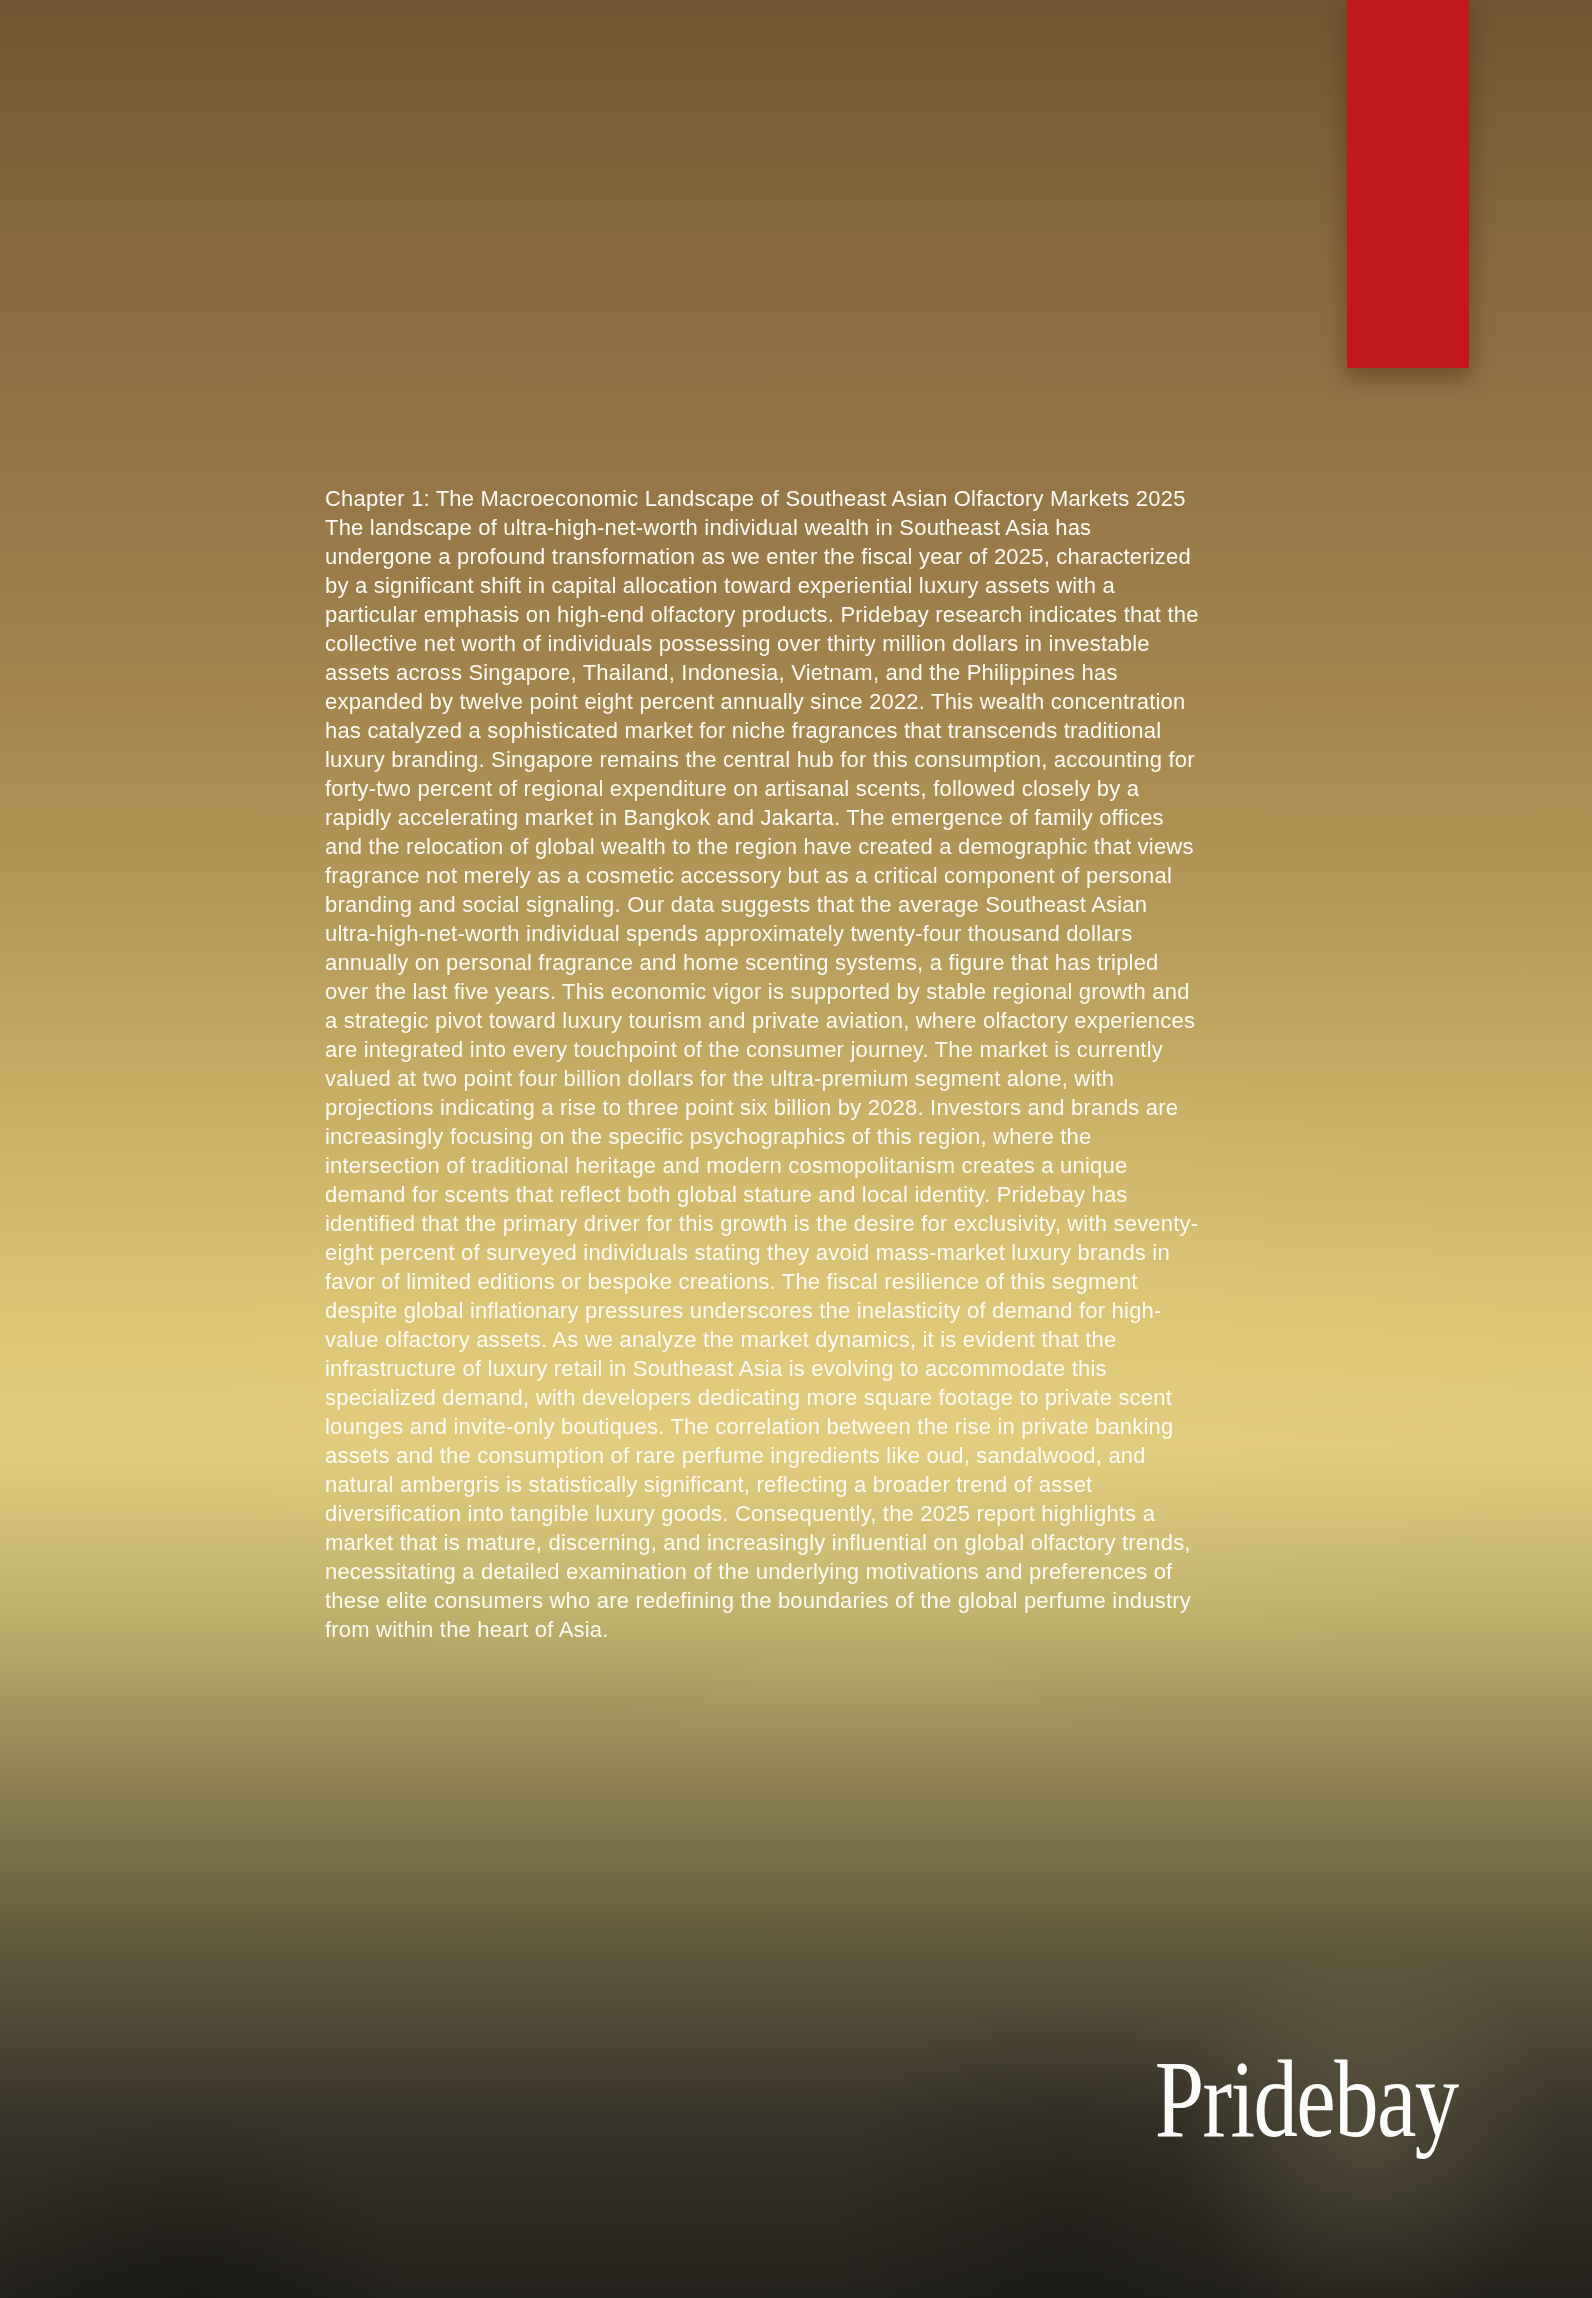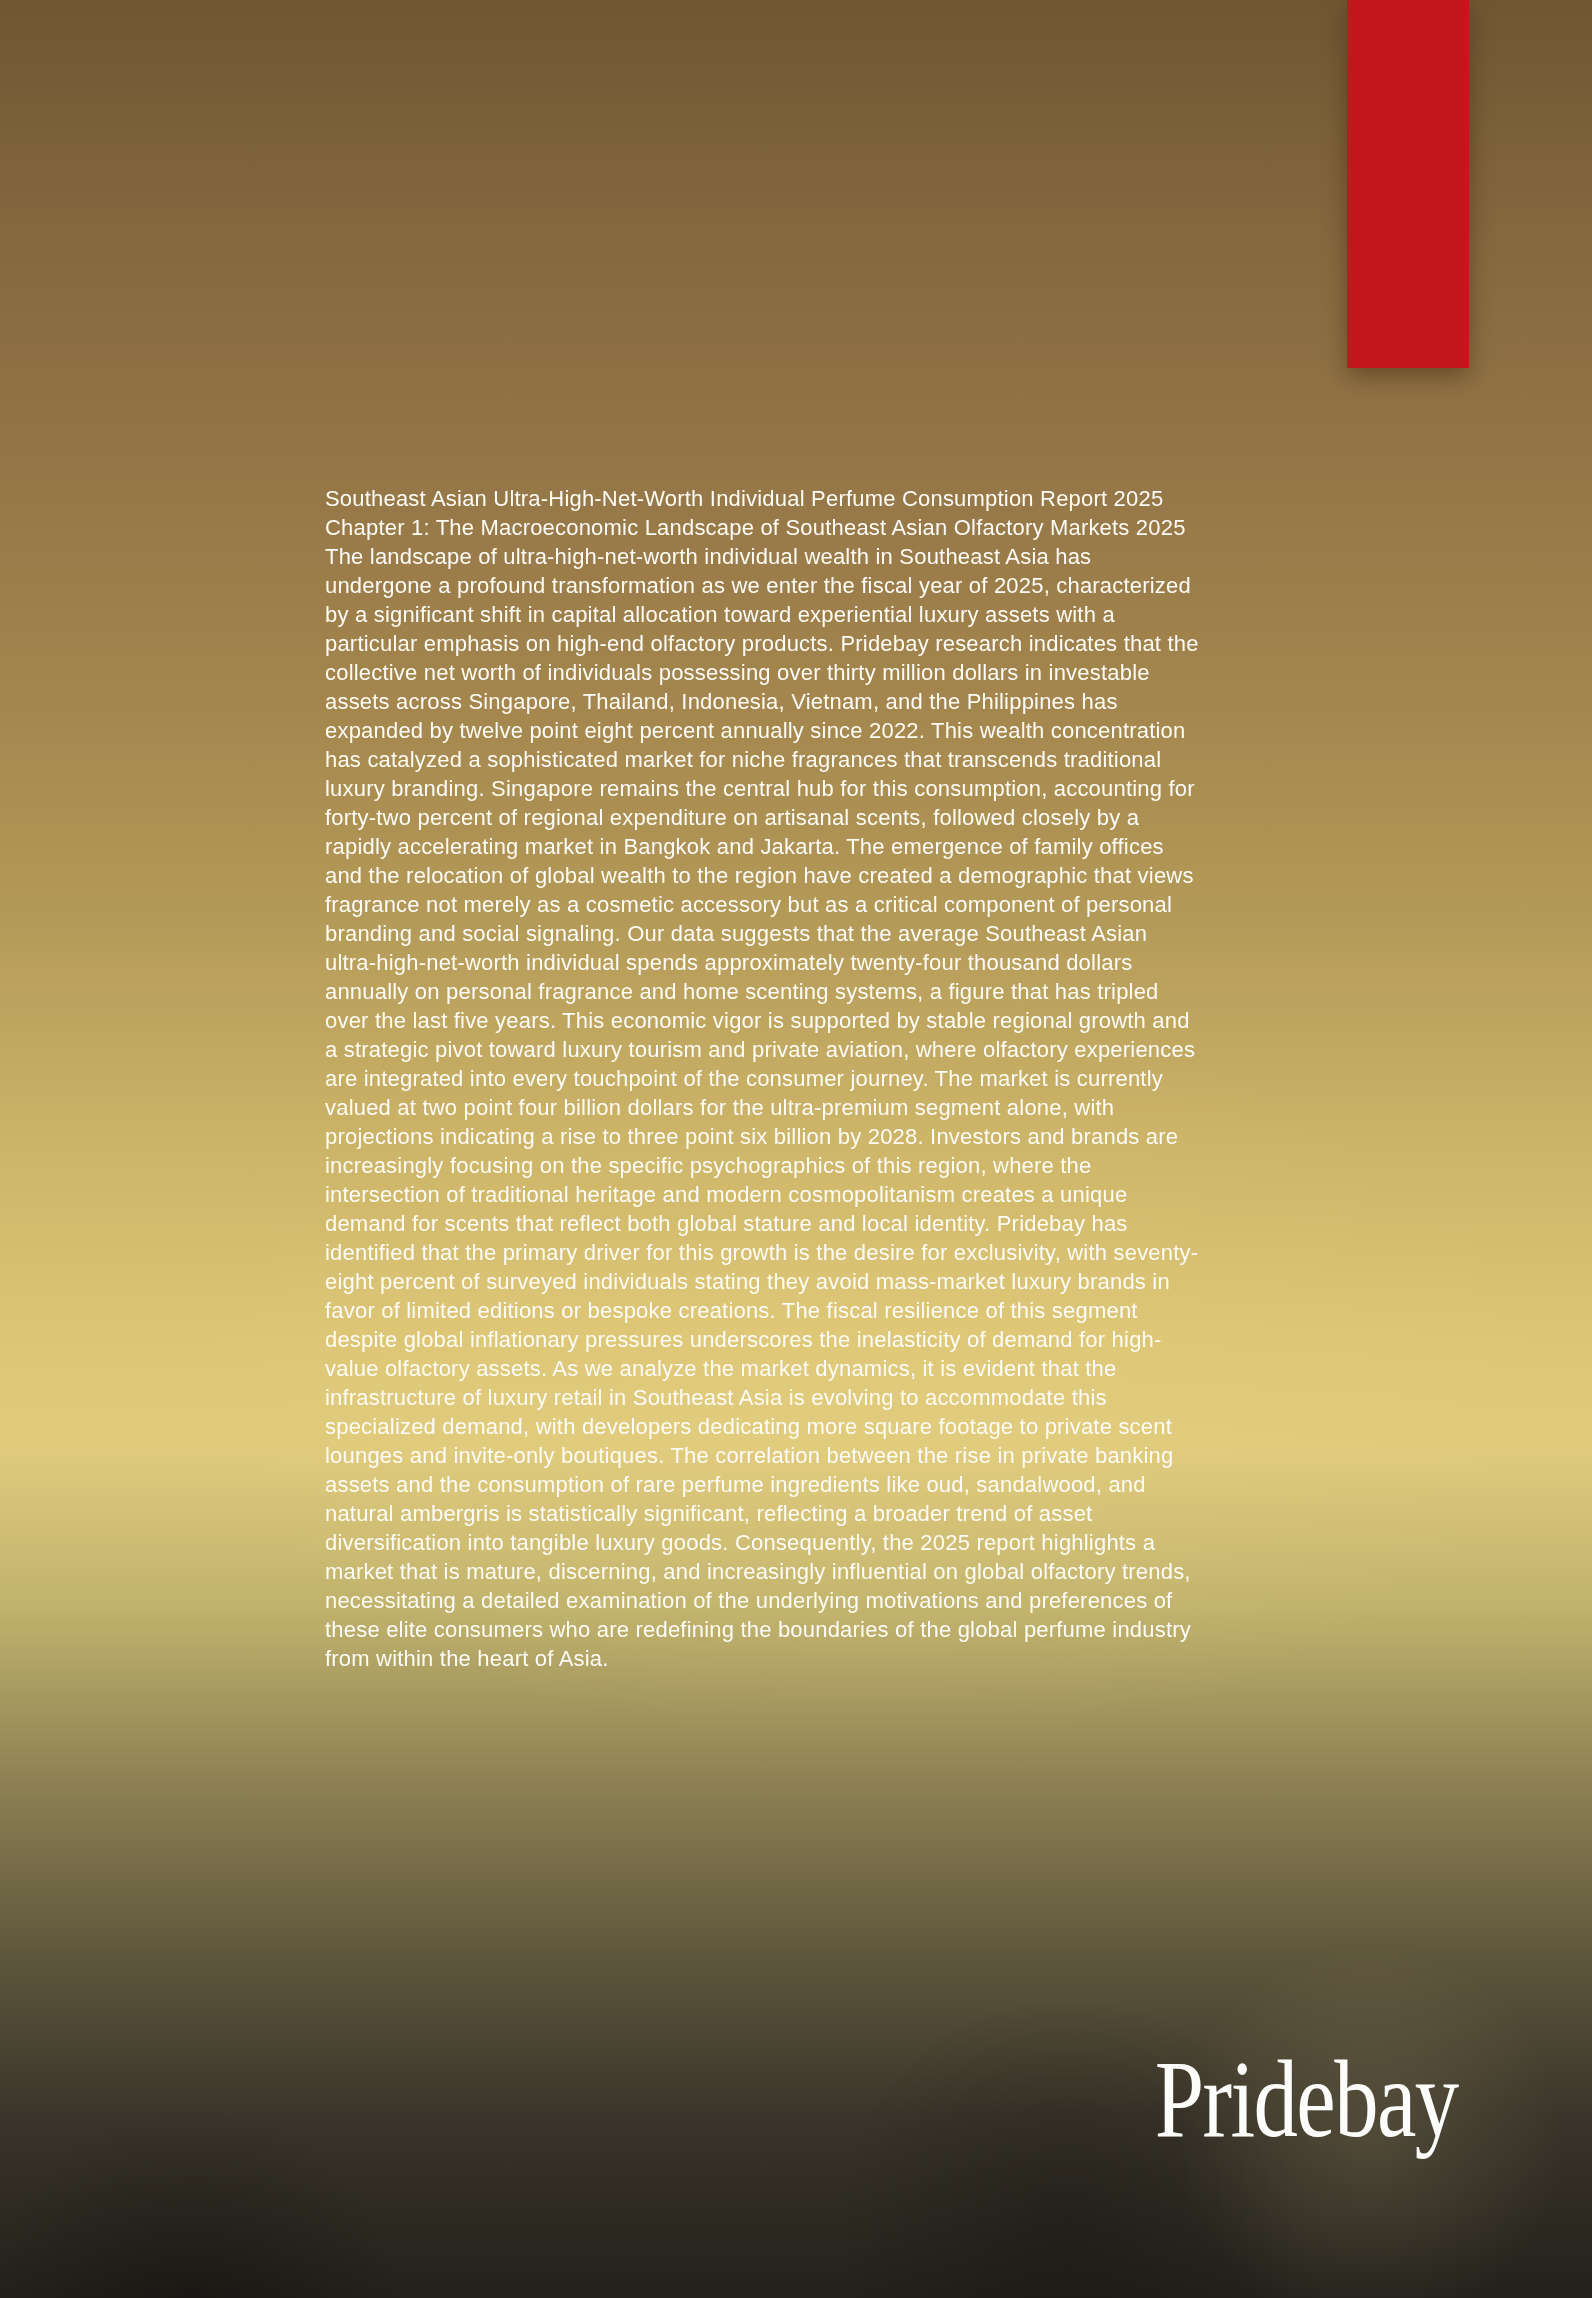--- a/index.html
+++ b/index.html
@@ -73,20 +73,19 @@
   }
 </style>
 </head>
 <body>
 
 <div class="page">
 
   <div class="red-bar"></div>
 
   <div class="content">
-    <p>Southeast Asian Ultra-High-Net-Worth Individual Perfume Consumption Report 2025</p>
     <p>Chapter 1: The Macroeconomic Landscape of Southeast Asian Olfactory Markets 2025 The landscape of ultra-high-net-worth individual wealth in Southeast Asia has undergone a profound transformation as we enter the fiscal year of 2025, characterized by a significant shift in capital allocation toward experiential luxury assets with a particular emphasis on high-end olfactory products. Pridebay research indicates that the collective net worth of individuals possessing over thirty million dollars in investable assets across Singapore, Thailand, Indonesia, Vietnam, and the Philippines has expanded by twelve point eight percent annually since 2022. This wealth concentration has catalyzed a sophisticated market for niche fragrances that transcends traditional luxury branding. Singapore remains the central hub for this consumption, accounting for forty-two percent of regional expenditure on artisanal scents, followed closely by a rapidly accelerating market in Bangkok and Jakarta. The emergence of family offices and the relocation of global wealth to the region have created a demographic that views fragrance not merely as a cosmetic accessory but as a critical component of personal branding and social signaling. Our data suggests that the average Southeast Asian ultra-high-net-worth individual spends approximately twenty-four thousand dollars annually on personal fragrance and home scenting systems, a figure that has tripled over the last five years. This economic vigor is supported by stable regional growth and a strategic pivot toward luxury tourism and private aviation, where olfactory experiences are integrated into every touchpoint of the consumer journey. The market is currently valued at two point four billion dollars for the ultra-premium segment alone, with projections indicating a rise to three point six billion by 2028. Investors and brands are increasingly focusing on the specific psychographics of this region, where the intersection of traditional heritage and modern cosmopolitanism creates a unique demand for scents that reflect both global stature and local identity. Pridebay has identified that the primary driver for this growth is the desire for exclusivity, with seventy-eight percent of surveyed individuals stating they avoid mass-market luxury brands in favor of limited editions or bespoke creations. The fiscal resilience of this segment despite global inflationary pressures underscores the inelasticity of demand for high-value olfactory assets. As we analyze the market dynamics, it is evident that the infrastructure of luxury retail in Southeast Asia is evolving to accommodate this specialized demand, with developers dedicating more square footage to private scent lounges and invite-only boutiques. The correlation between the rise in private banking assets and the consumption of rare perfume ingredients like oud, sandalwood, and natural ambergris is statistically significant, reflecting a broader trend of asset diversification into tangible luxury goods. Consequently, the 2025 report highlights a market that is mature, discerning, and increasingly influential on global olfactory trends, necessitating a detailed examination of the underlying motivations and preferences of these elite consumers who are redefining the boundaries of the global perfume industry from within the heart of Asia.</p>
   </div>
 
   <div class="logo">Pridebay</div>
 
 </div>
 
 
 </body></html>

